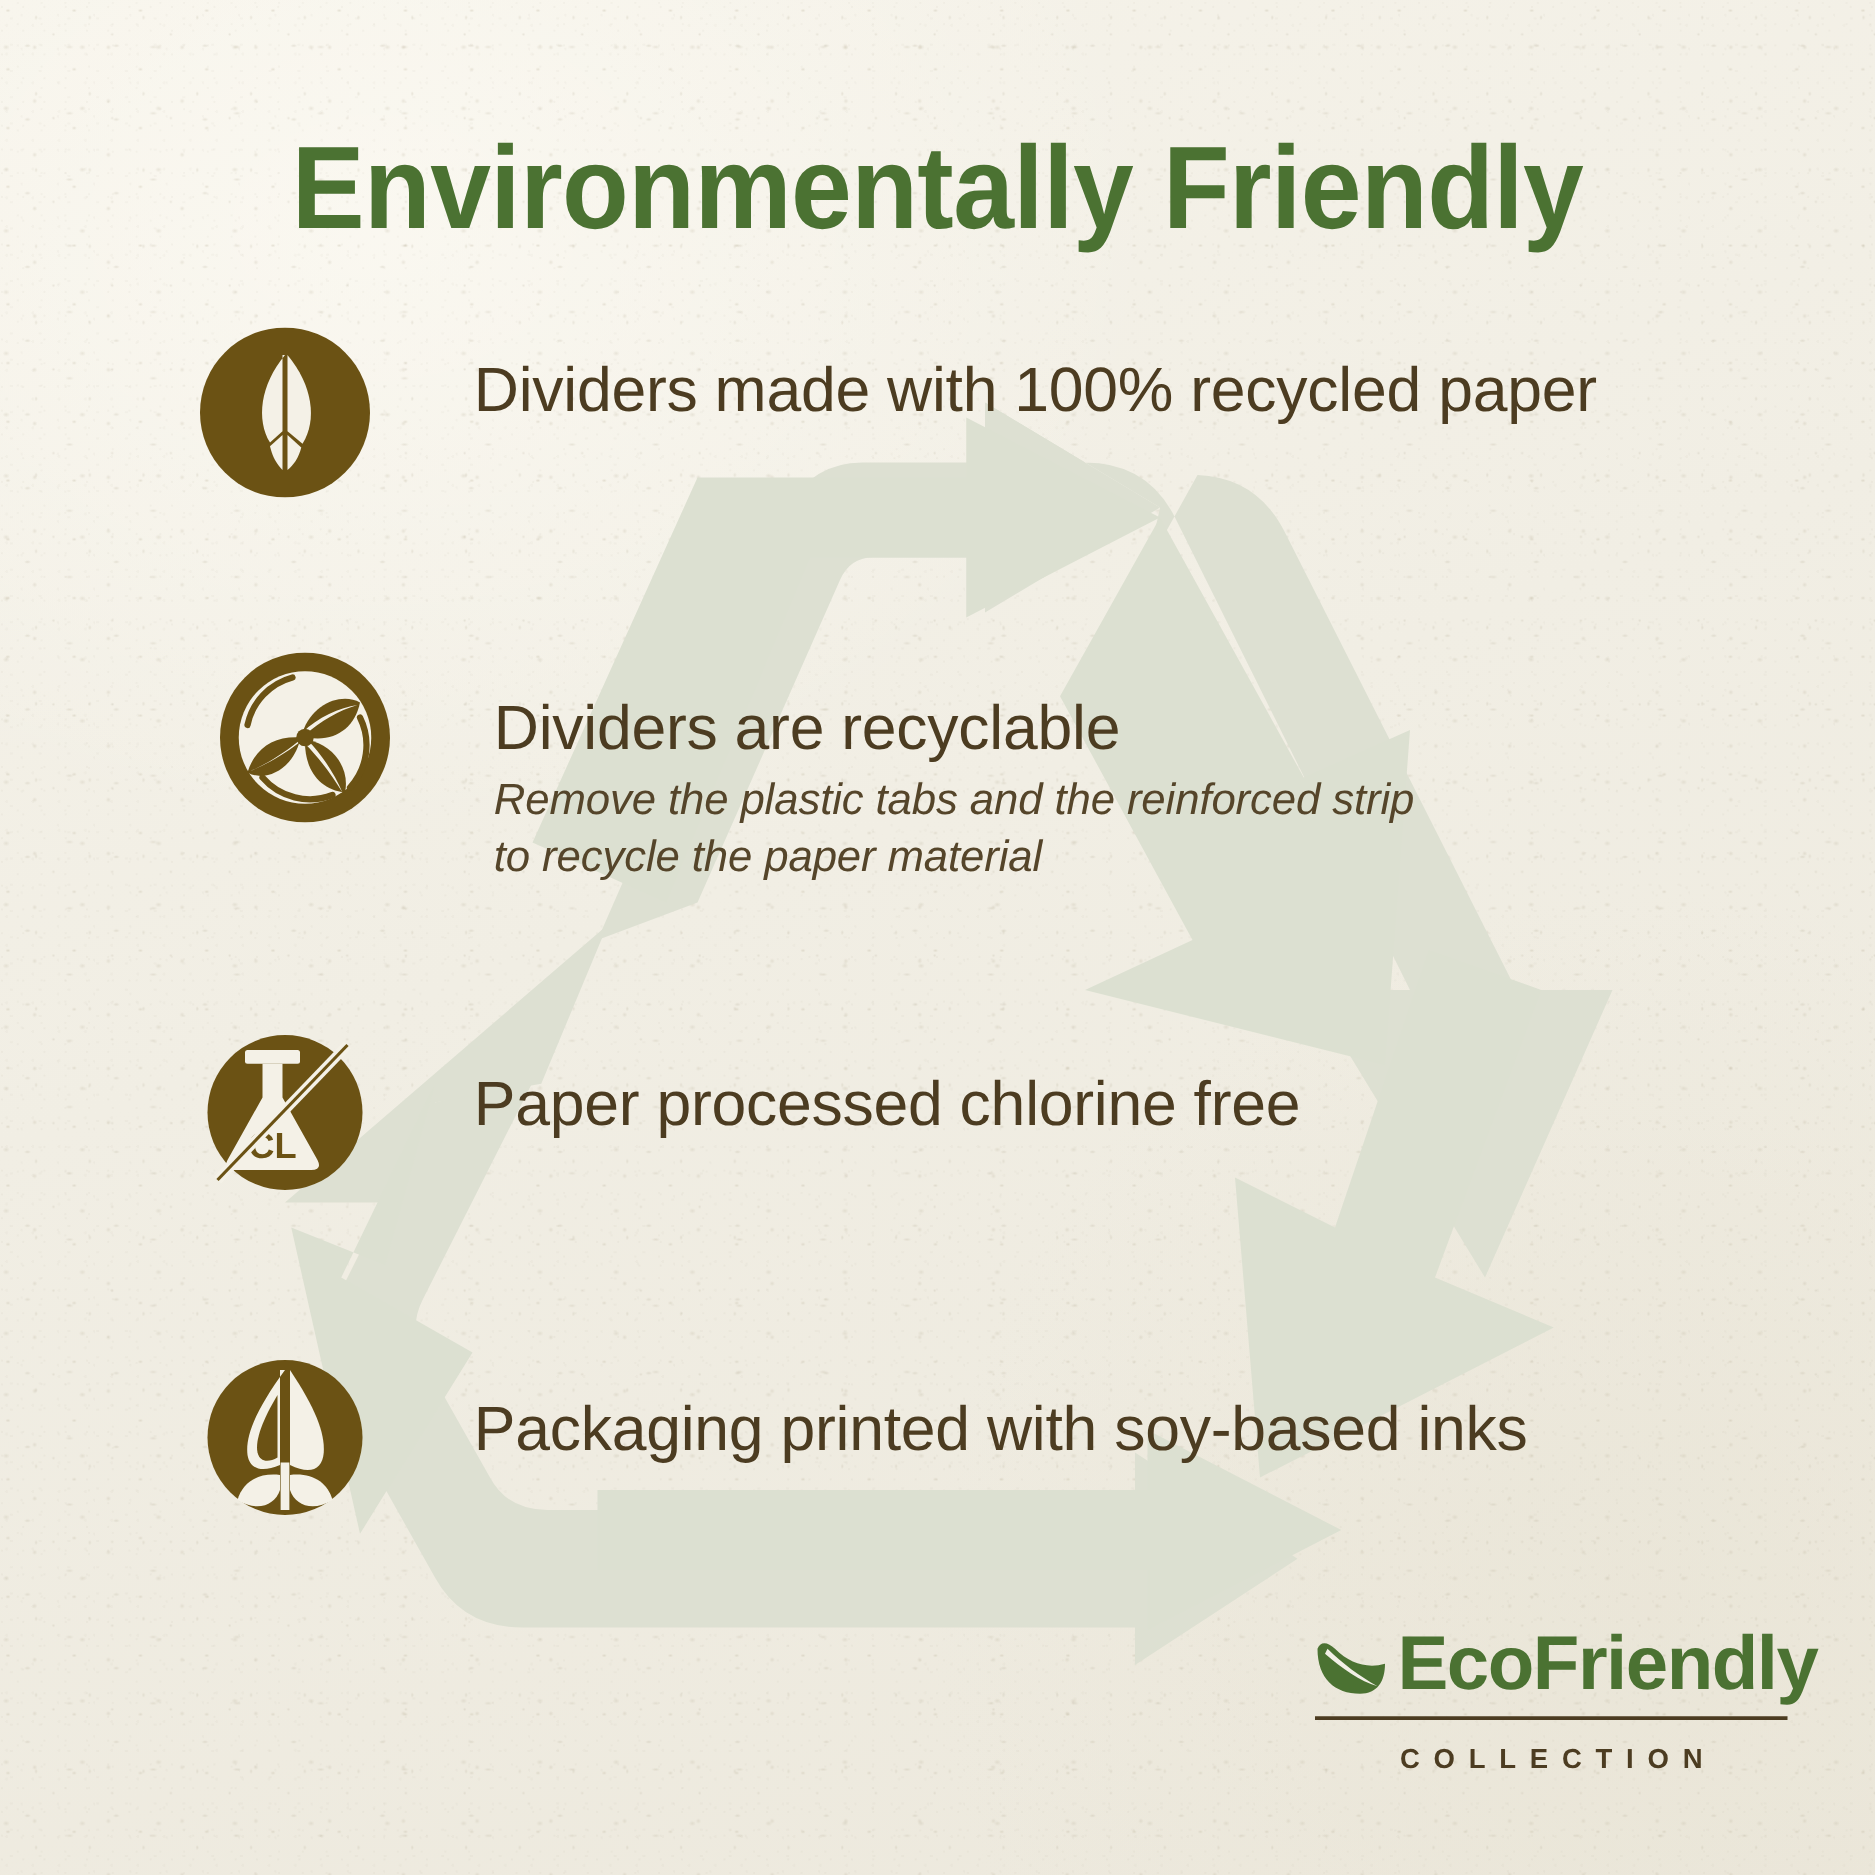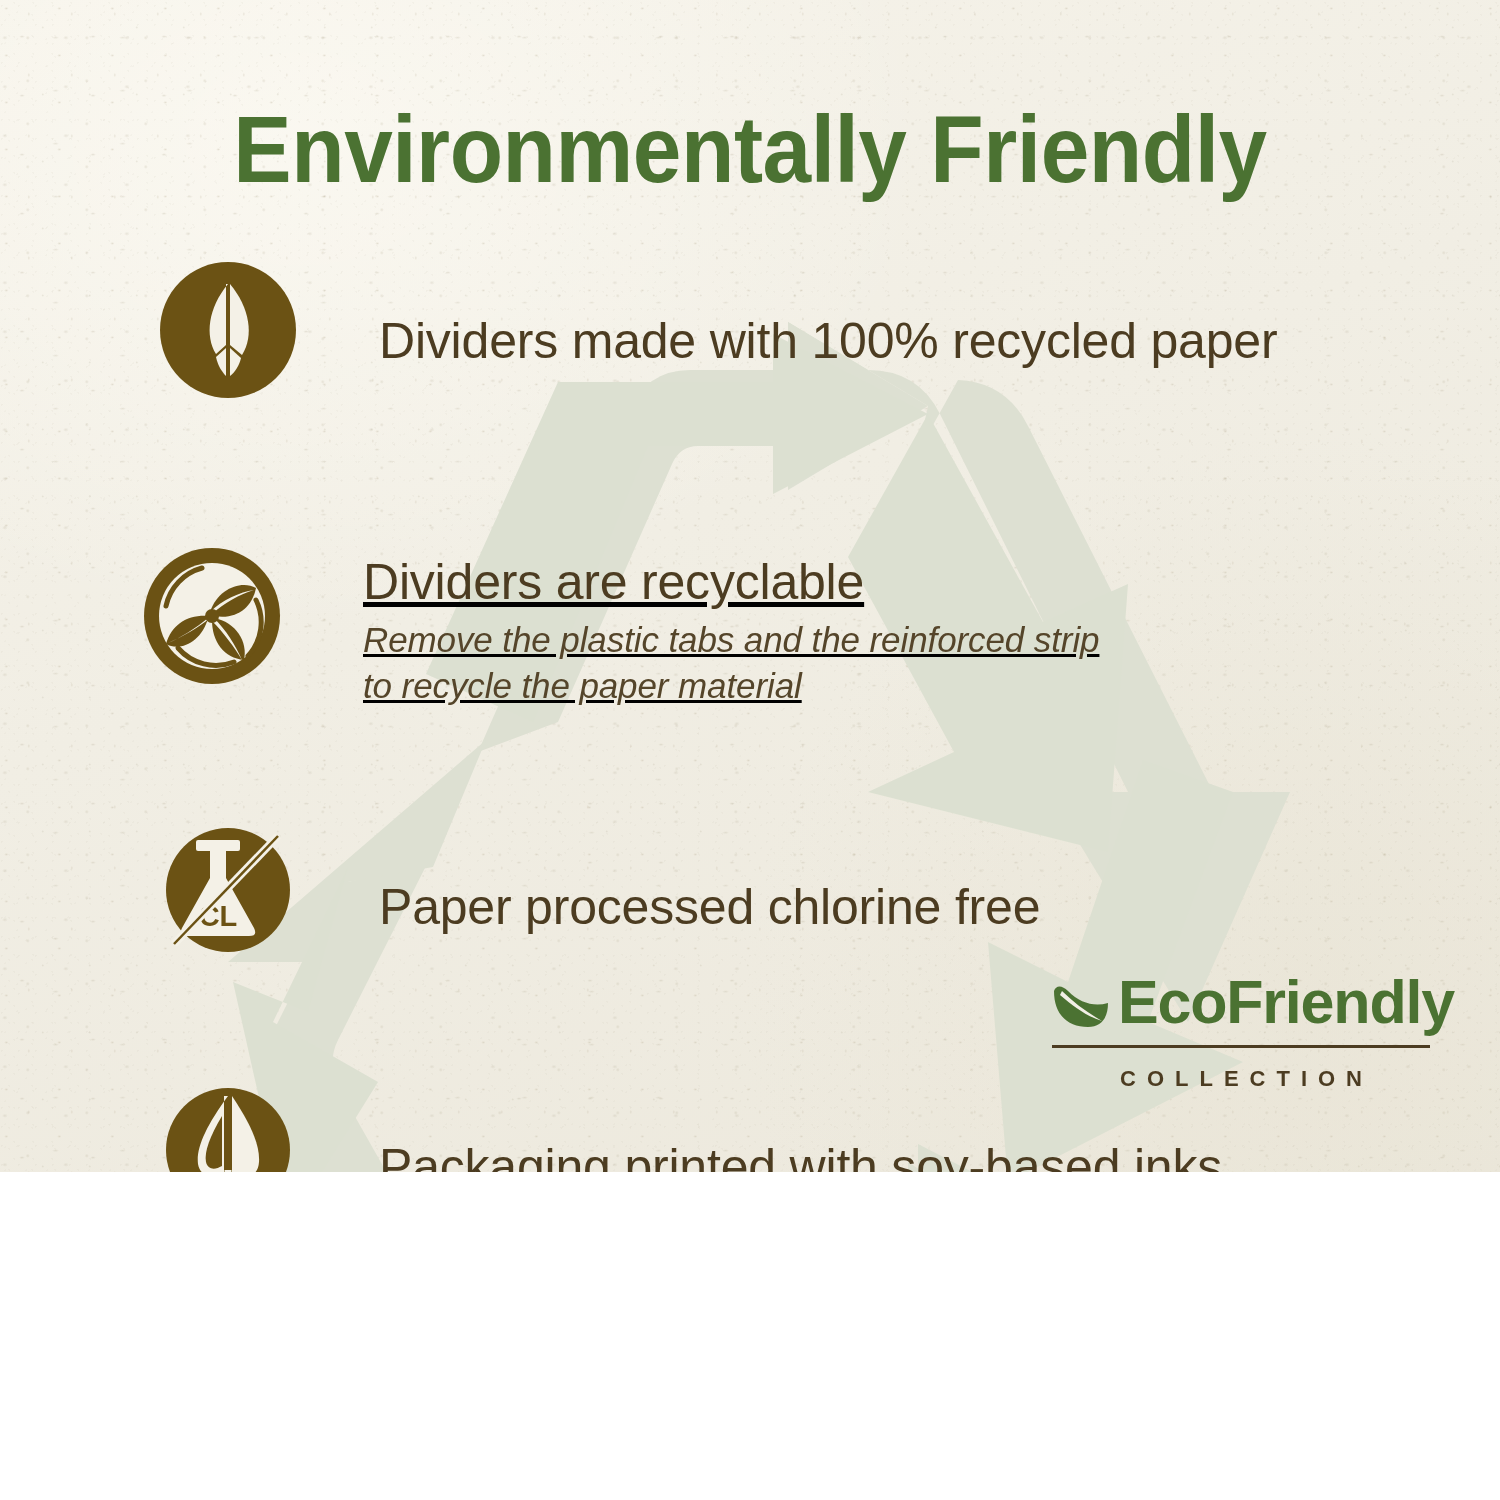--- a/index.html
+++ b/index.html
@@ -9,21 +9,21 @@
     background: #ffffff;
   }
   body {
     font-family: "Liberation Sans", sans-serif;
   }
 
   
   .poster {
     position: relative;
     width: 1500px;
-    height: 1172px;
+    height: 1500px;
     overflow: hidden;
     background-color: #f2efe6;
     
     background-image:
       radial-gradient(ellipse 3px 2px at 12% 18%, rgba(176,166,140,.30), rgba(176,166,140,0) 70%),
       radial-gradient(ellipse 4px 2px at 31% 62%, rgba(168,158,132,.25), rgba(168,158,132,0) 70%),
       radial-gradient(ellipse 2px 3px at 67% 23%, rgba(180,170,145,.26), rgba(180,170,145,0) 70%),
       radial-gradient(ellipse 5px 2px at 83% 71%, rgba(170,160,135,.22), rgba(170,160,135,0) 70%),
       radial-gradient(ellipse 3px 3px at 47% 88%, rgba(175,165,140,.24), rgba(175,165,140,0) 70%),
       radial-gradient(ellipse 2px 2px at 91% 41%, rgba(165,155,130,.22), rgba(165,155,130,0) 70%),
@@ -87,21 +87,21 @@
     position: absolute;
     z-index: 3;
     left: 0;
     top: 0;
     width: 1500px;
     height: 1500px;
   }
   .feature {
     position: absolute;
     display: flex;
-    align-items: center;
+    align-items: flex-start;
   }
   .feature .badge {
     flex: 0 0 auto;
     width: 136px;
     height: 136px;
     position: relative;
   }
   .feature .badge svg { display: block; width: 100%; height: 100%; }
   .feature .copy {
     padding-left: 83px;
@@ -123,21 +123,21 @@
     font-weight: 400;
     font-size: 35px;
     line-height: 1.32;
     letter-spacing: -0.1px;
     margin-top: 7px;
     white-space: pre-line;
   }
 
   
   .feature-1 { left: 160px; top: 262px; }
-  .feature-2 { left: 144px; top: 522px; text-decoration: underline; }
+  .feature-2 { left: 176px; top: 522px; }
   .feature-3 { left: 160px; top: 822px; }
   .feature-4 { left: 160px; top: 1082px; }
 
   .feature-3 .copy, .feature-4 .copy { padding-top: 33px; }
   .feature-1 .copy { padding-top: 22px; }
   .feature-2 .copy { padding-top: 32px; }
 
   
   .logo {
     position: absolute;

